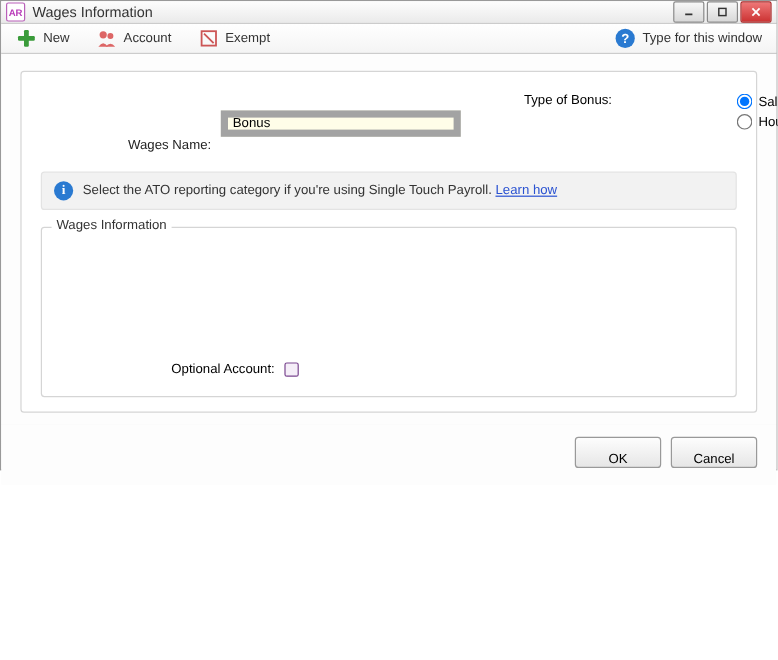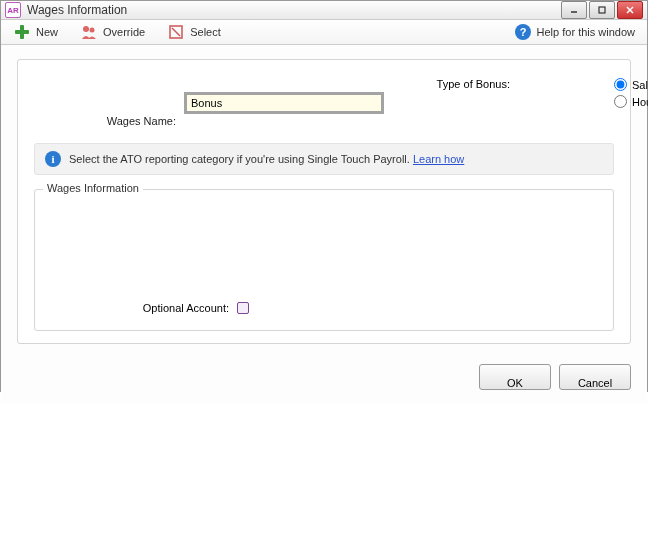--- a/index.html
+++ b/index.html
@@ -81,21 +81,21 @@
   border-radius: 3px;
   background: #fff;
   padding: 18px 16px 12px 16px;
   display: flex;
   flex-direction: column;
 }
 .form-row { display: flex; align-items: center; margin-bottom: 10px; }
 .form-label { text-align: right; width: 150px; padding-right: 8px; color: #222; margin-top: 37px; }
 .form-input {
   height: 22px;
-  border: 3px solid #a3a3a3;
+  border: 6px solid #a3a3a3;
   background: #fffde8;
   padding: 2px 4px;
   font-family: inherit; font-size: 11px;
   width: 200px;
 }
 .form-select {
   height: 22px;
   width: 200px;
   border: 1px solid #888;
   font-family: inherit; font-size: 11px;
@@ -219,40 +219,40 @@
     </div>
     <div class="tool-item">
       <span class="icon">
         <svg viewBox="0 0 18 18">
             <circle cx="6" cy="6" r="3" fill="#d66"></circle>
             <circle cx="12" cy="7" r="2.5" fill="#d66"></circle>
             <path d="M2 16 q4 -6 8 0" fill="#d66"></path>
             <path d="M8 16 q4 -5 8 0" fill="#d66"></path>
           </svg>
       </span>
-      <span>Override</span>
+      <span>Account</span>
     </div>
     <div class="tool-item">
       <span class="icon">
         <svg viewBox="0 0 18 18">
             <rect x="3" y="3" width="12" height="12" fill="none" stroke="#c55" stroke-width="1.5"></rect>
             <line x1="5" y1="5" x2="13" y2="13" stroke="#c55" stroke-width="1.5"></line>
           </svg>
       </span>
-      <span>Select</span>
+      <span>Exempt</span>
     </div>
     <div class="spacer"></div>
     <div class="tool-item">
       <span class="icon">
         <svg viewBox="0 0 18 18">
             <circle cx="9" cy="9" r="8" fill="#2a7ad1"></circle>
             <text x="9" y="13" text-anchor="middle" fill="#fff" font-size="11" font-weight="bold" font-family="Arial">?</text>
           </svg>
       </span>
-      <span>Help for this window</span>
+      <span>Type for this window</span>
     </div>
   </div>
 
   <div class="body-area">
     <div class="content-panel">
 
       <div class="top-grid">
         <div class="left-col">
           <div class="form-row">
             <div class="form-label">Wages Name:</div>

